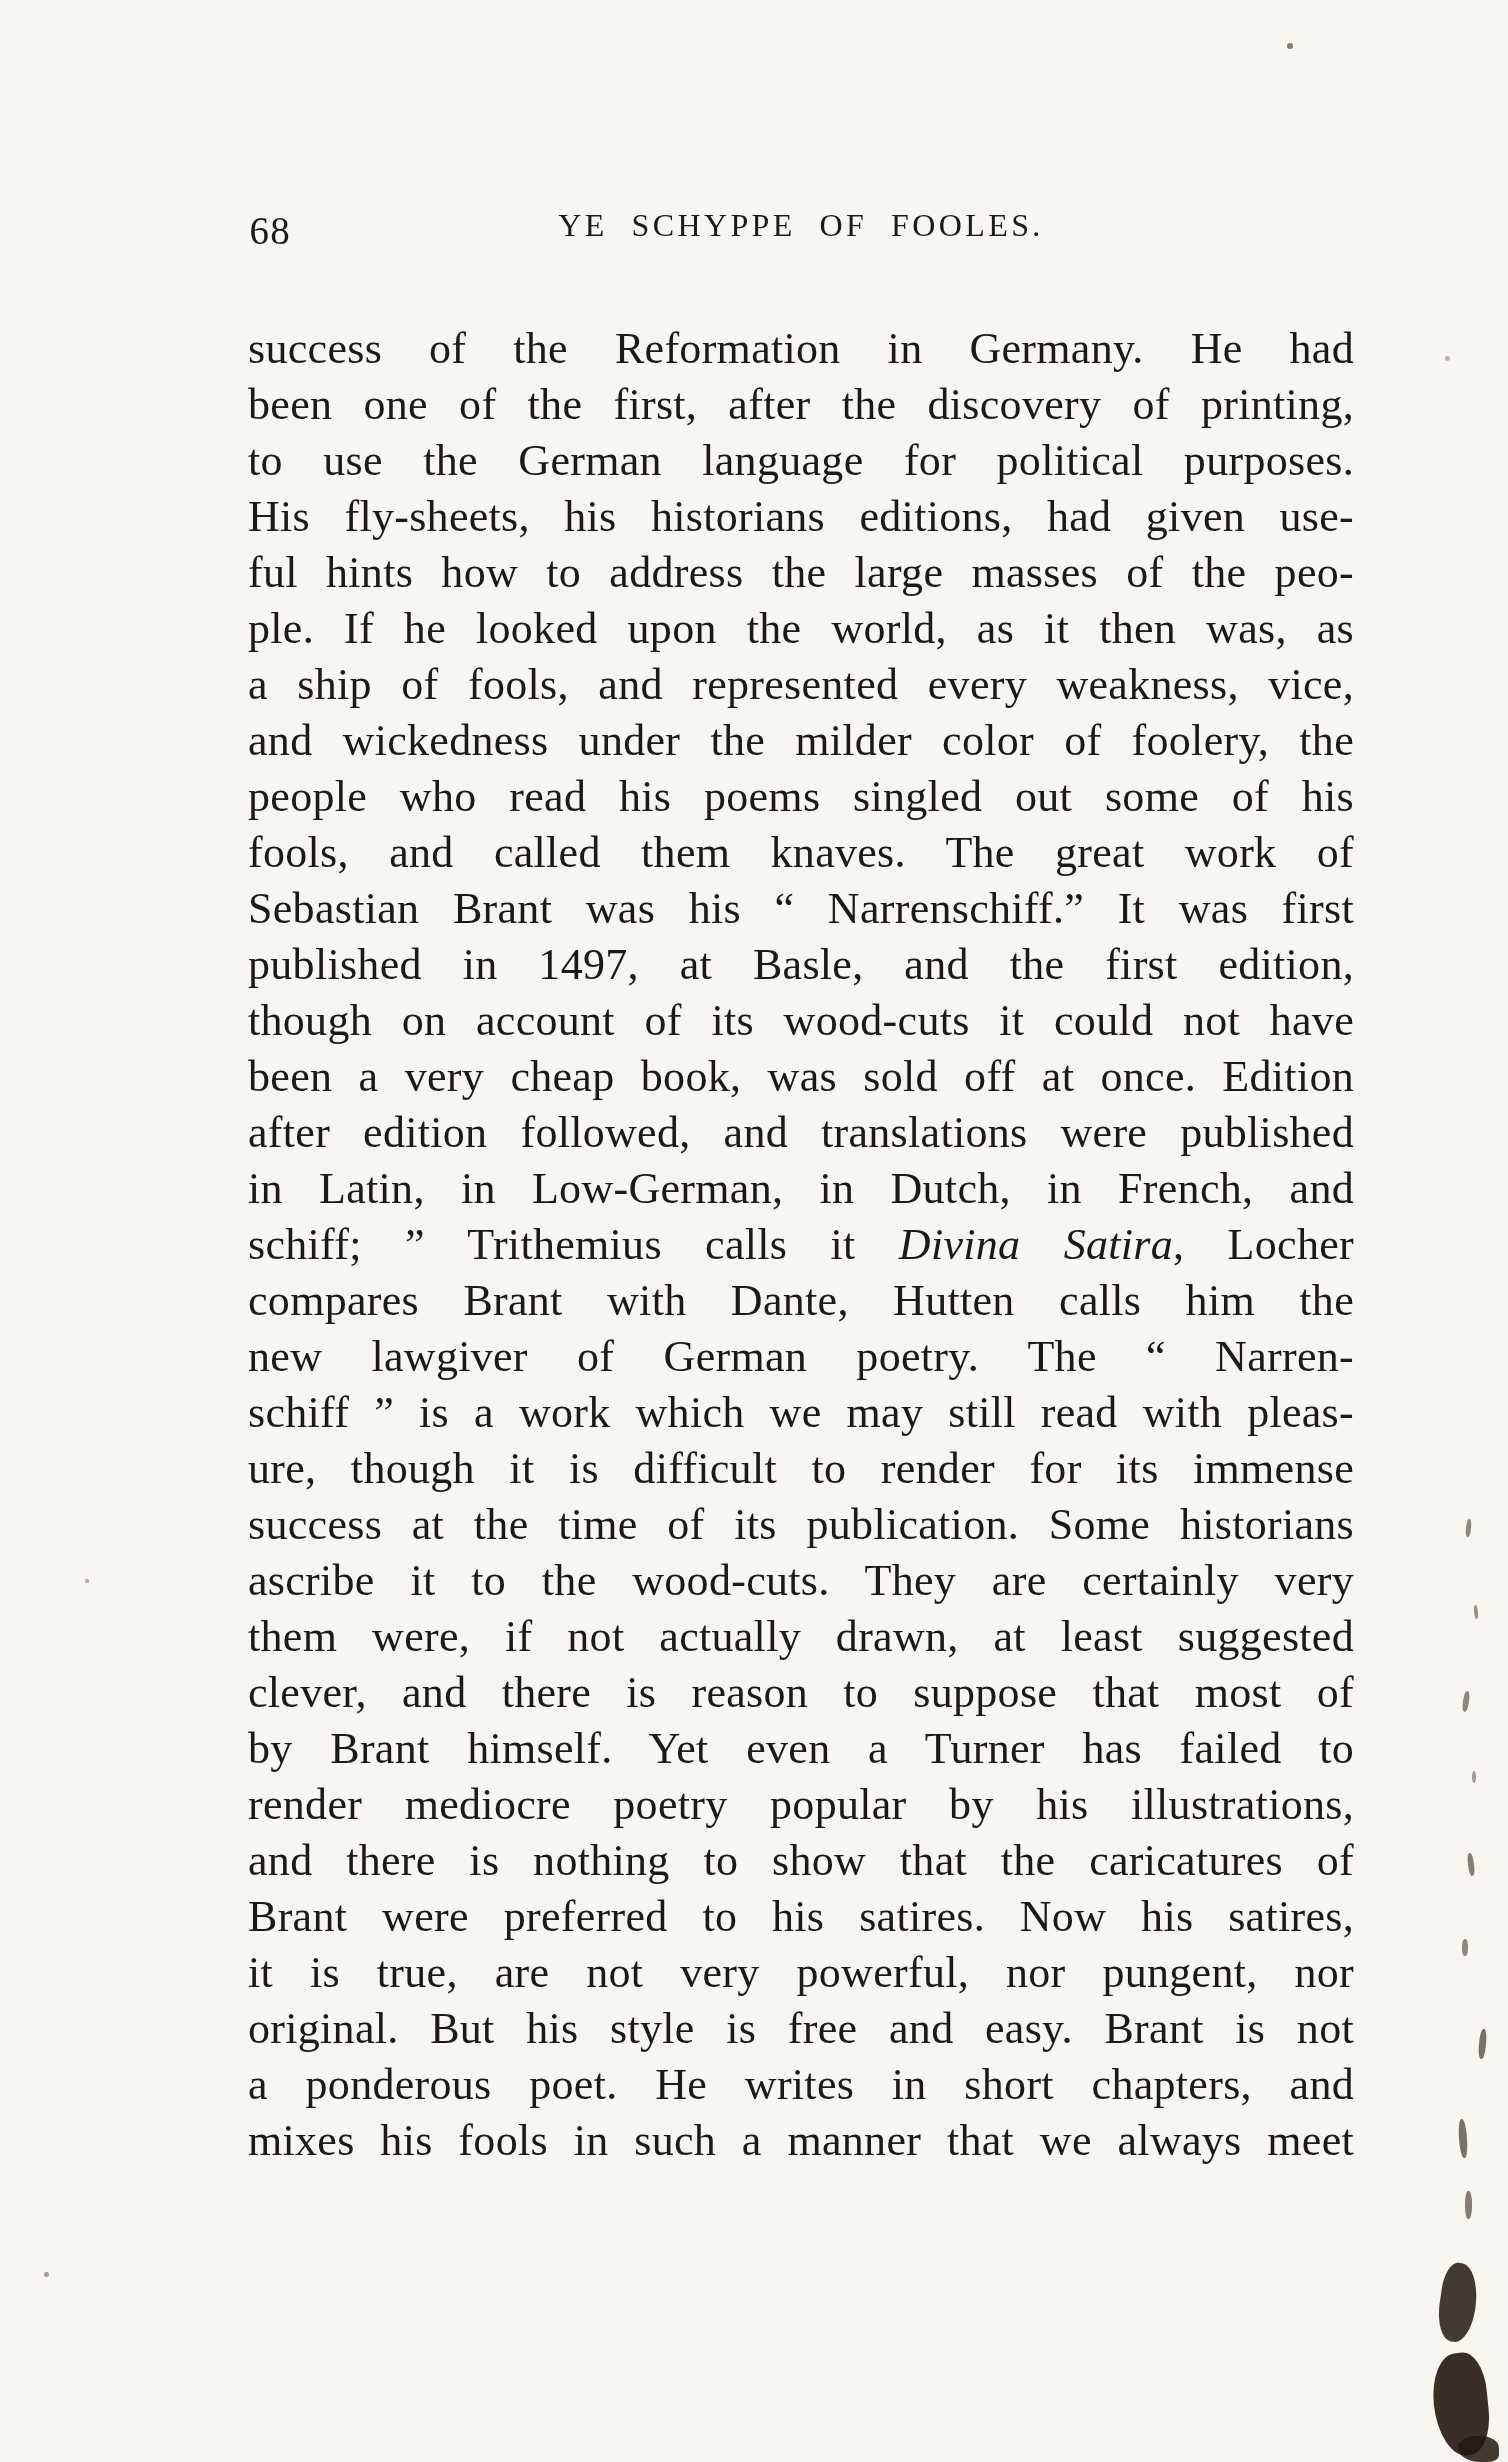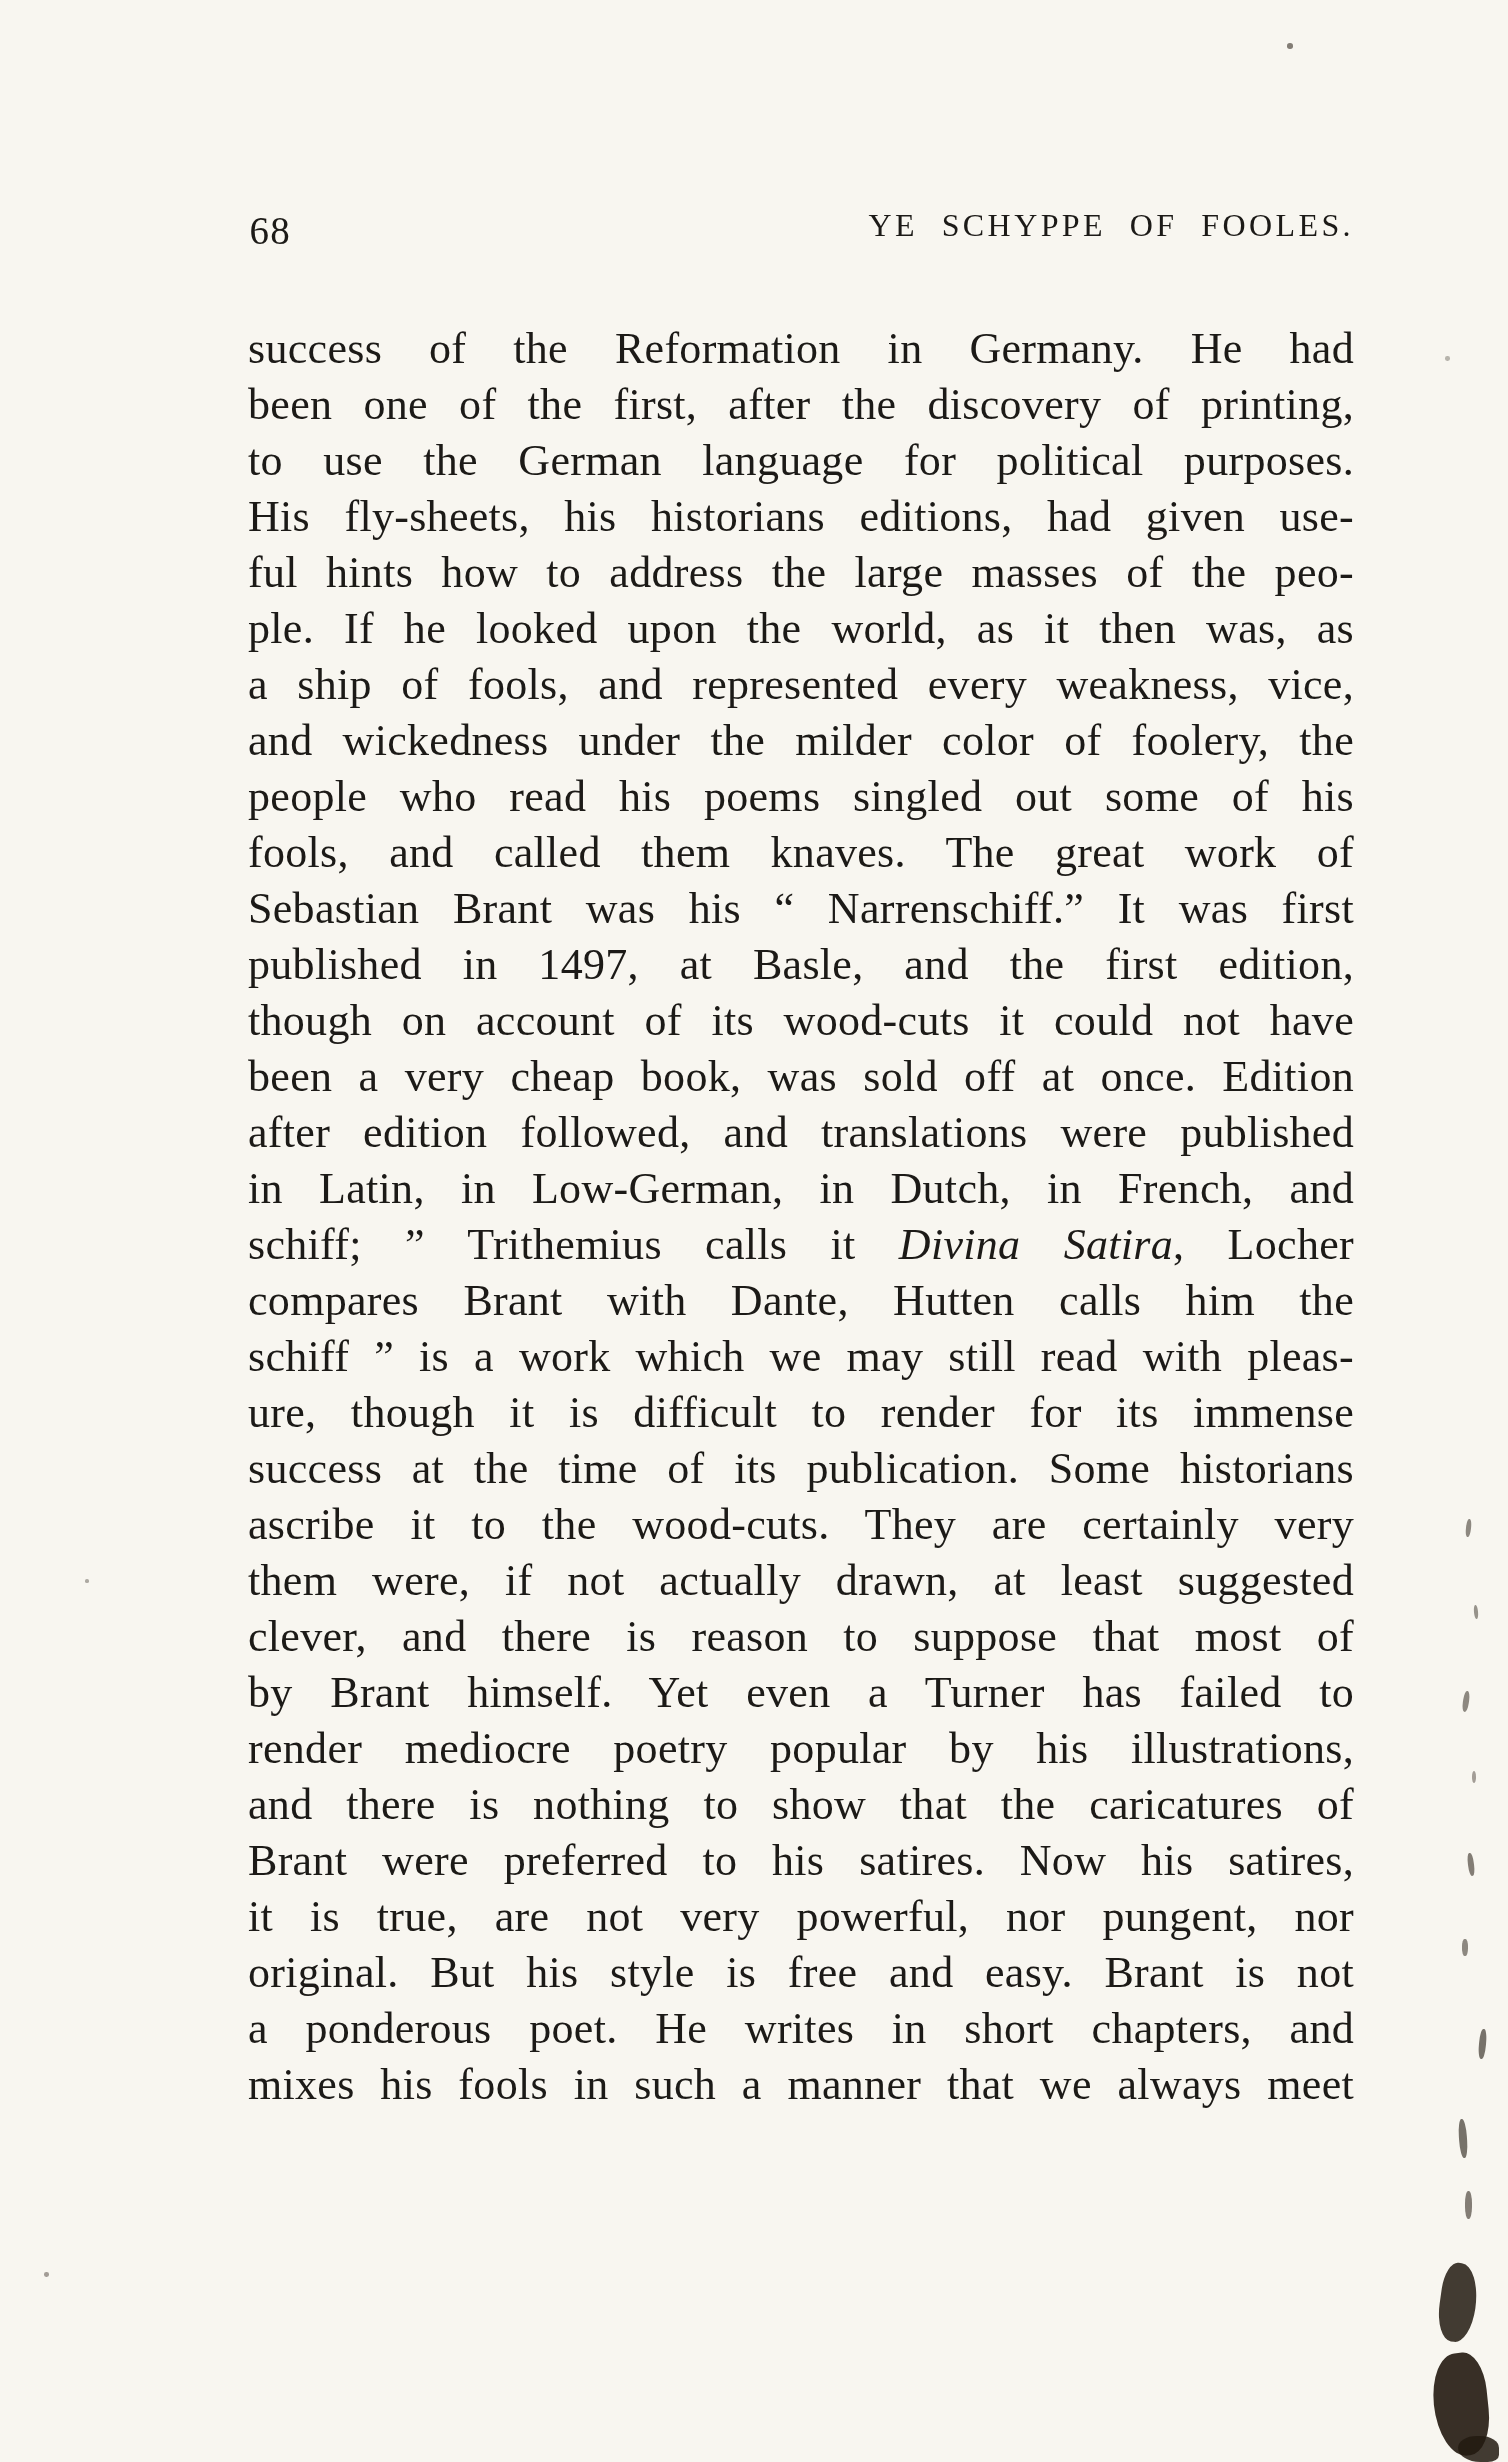--- a/index.html
+++ b/index.html
@@ -27,21 +27,21 @@
   }
   .page-number {
     position: absolute;
     left: 1.4px;
     top: 1.4px;
     font-size: 39px;
     letter-spacing: 1.4px;
   }
   .running-header {
     display: block;
-    text-align: right;
+    text-align: center;
     font-size: 32px;
     letter-spacing: 3.4px;
     word-spacing: 12.4px;
   }
   .text-block {
     margin-top: 69px;
   }
   .line {
     font-size: 44px;
     line-height: 56px;
@@ -79,20 +79,21 @@
       <div class="line"><span>people who read his poems singled out some of his</span></div>
       <div class="line"><span>fools, and called them knaves.  The great work of</span></div>
       <div class="line"><span>Sebastian Brant was his “ Narrenschiff.”  It was first</span></div>
       <div class="line"><span>published in 1497, at Basle, and the first edition,</span></div>
       <div class="line"><span>though on account of its wood-cuts it could not have</span></div>
       <div class="line"><span>been a very cheap book, was sold off at once.  Edition</span></div>
       <div class="line"><span>after edition followed, and translations were published</span></div>
       <div class="line"><span>in Latin, in Low-German, in Dutch, in French, and</span></div>
       <div class="line"><span>schiff; ” Trithemius calls it </span><span class="italic">Divina Satira</span><span>, Locher</span></div>
       <div class="line"><span>compares Brant with Dante, Hutten calls him the</span></div>
+      <div class="line"><span>new lawgiver of German poetry.  The “ Narren-</span></div>
       <div class="line"><span>schiff ” is a work which we may still read with pleas-</span></div>
       <div class="line"><span>ure, though it is difficult to render for its immense</span></div>
       <div class="line"><span>success at the time of its publication.  Some historians</span></div>
       <div class="line"><span>ascribe it to the wood-cuts.  They are certainly very</span></div>
       <div class="line"><span>them were, if not actually drawn, at least suggested</span></div>
       <div class="line"><span>clever, and there is reason to suppose that most of</span></div>
       <div class="line"><span>by Brant himself.  Yet even a Turner has failed to</span></div>
       <div class="line"><span>render mediocre poetry popular by his illustrations,</span></div>
       <div class="line"><span>and there is nothing to show that the caricatures of</span></div>
       <div class="line"><span>Brant were preferred to his satires.  Now his satires,</span></div>

